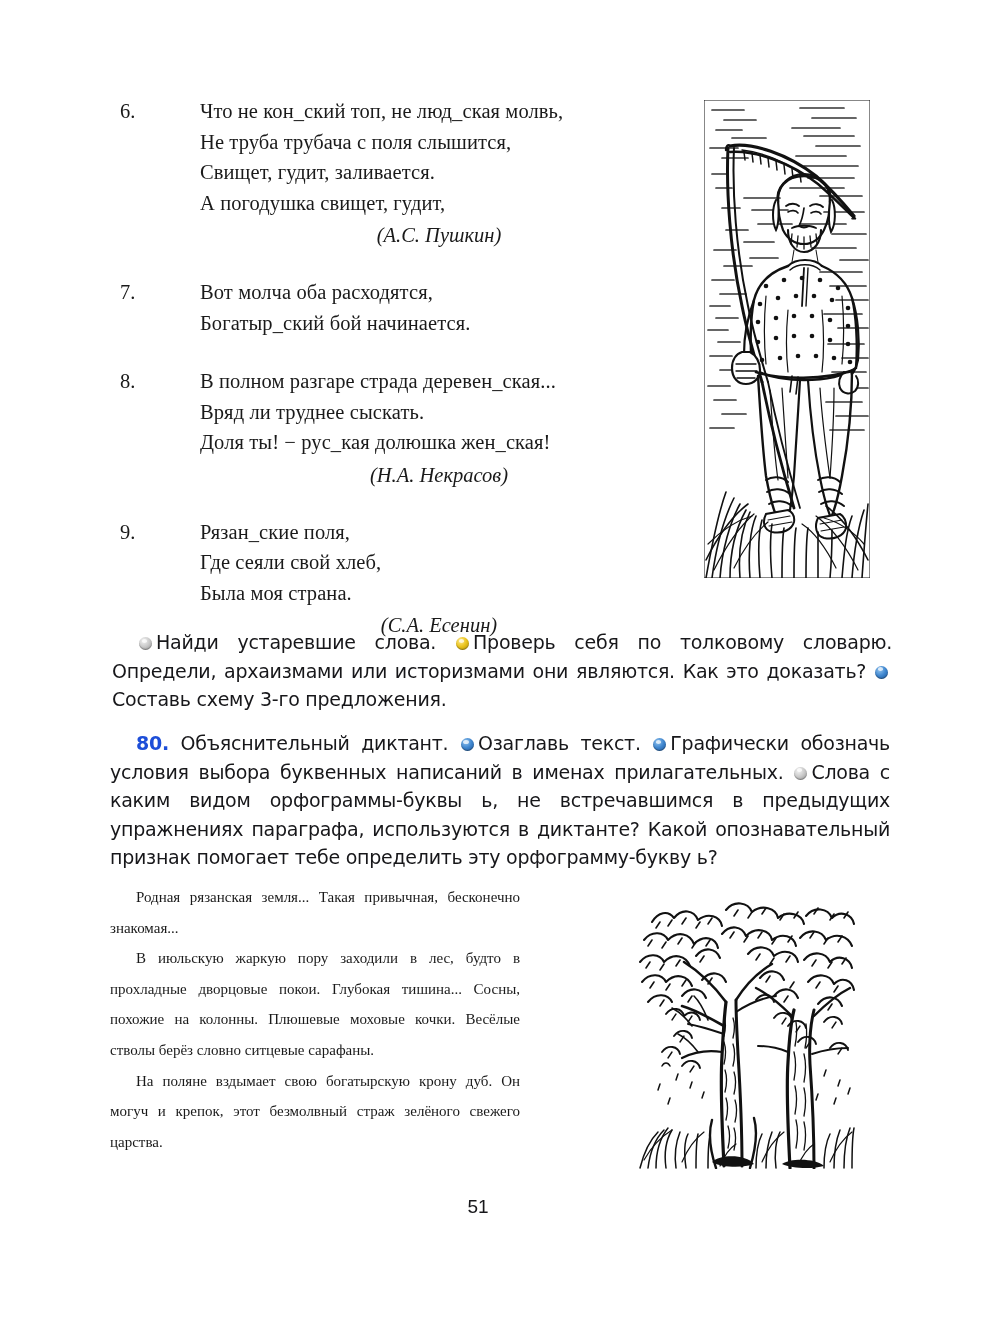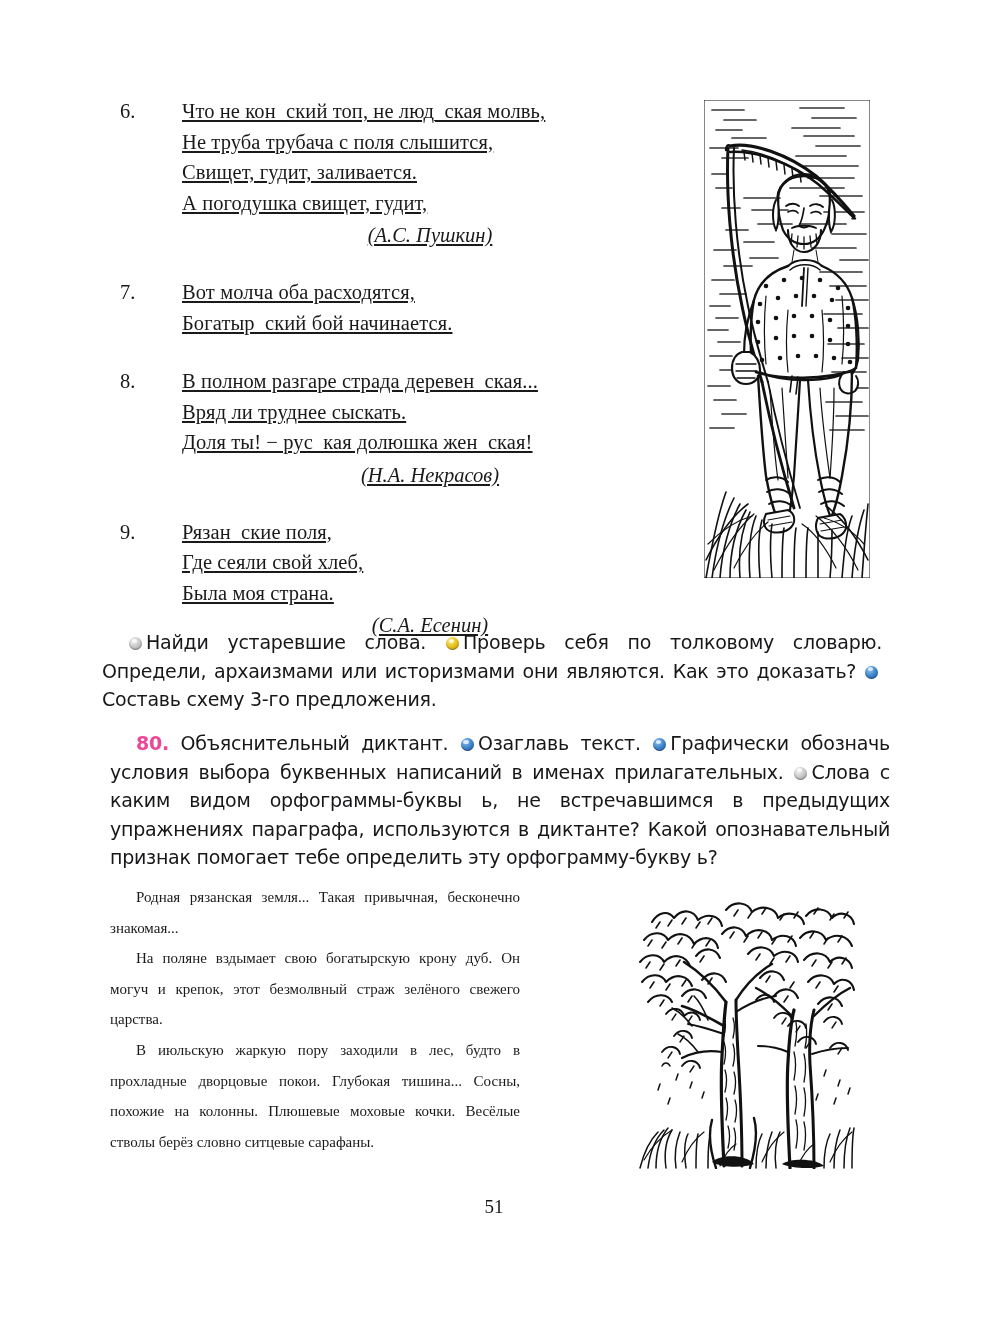--- a/index.html
+++ b/index.html
@@ -31,22 +31,21 @@
   .poem-num {
     position: absolute;
     left: 0;
     top: 0;
     width: 42px;
     font-size: 20.5px;
     line-height: 30.5px;
     font-family: "Liberation Serif", "DejaVu Serif", serif;
   }
   .poem-body {
-    margin-left: 62px;
-    text-decoration: underline;
+    margin-left: 80px;
   }
   .poem-line {
     font-size: 20.5px;
     line-height: 30.5px;
     white-space: pre;
     letter-spacing: .1px;
   }
   .poem-author {
     text-align: center;
     font-style: italic;
@@ -78,34 +77,34 @@
     position: absolute;
     font-family: "DejaVu Sans", "Liberation Sans", sans-serif;
     font-size: 19px;
     line-height: 28.5px;
     color: #17171a;
     text-align: justify;
     text-justify: inter-word;
     letter-spacing: -0.25px;
   }
   .task-a {
-    left: 102px;
+    left: 112px;
     top: 628px;
     width: 780px;
     text-indent: 26px;
   }
   .task-b {
     left: 110px;
     top: 729px;
     width: 780px;
     text-indent: 26px;
   }
 
   .ex-num {
-    color: #ec4899;
+    color: #1d4ed8;
     font-weight: bold;
   }
 
   
   .bul {
     display: inline-block;
     width: 13px;
     height: 13px;
     border-radius: 50%;
     vertical-align: -1px;
@@ -147,25 +146,25 @@
     text-justify: inter-word;
   }
   .dictation p {
     margin: 0;
     text-indent: 26px;
   }
 
   
   .folio {
     position: absolute;
-    left: 16px;
+    left: 0;
     top: 1196px;
     width: 956px;
     text-align: center;
-    font-family: Liberation Serif, serif;
+    font-family: Liberation Sans, sans-serif;
     font-size: 19px;
     color: #17171a;
   }
 </style>
 </head>
 <body>
 
 <div class="page">
 
   <div class="poems">
@@ -465,22 +464,22 @@
   <div class="task task-b">
     <span class="ex-num">80.</span>
     <span>Объяснительный диктант.</span>
     <span class="bul bul-blue"></span><span>Озаглавь текст.</span>
     <span class="bul bul-blue"></span><span>Графически обозначь условия выбора буквенных написаний в именах прилагательных.</span>
     <span class="bul bul-gray"></span><span>Слова с каким видом орфограммы-буквы ь, не встречавшимся в предыдущих упражнениях параграфа, используются в диктанте? Какой опознавательный признак помогает тебе определить эту орфограмму-букву ь?</span>
   </div>
 
   <div class="dictation">
     <p>Родная рязанская земля... Такая привычная, бесконечно знакомая...</p>
+    <p>В июльскую жаркую пору заходили в лес, будто в прохладные дворцовые покои. Глубокая тишина... Сосны, похожие на колонны. Плюшевые моховые кочки. Весёлые стволы берёз словно ситцевые сарафаны.</p>
     <p>На поляне вздымает свою богатырскую крону дуб. Он могуч и крепок, этот безмолвный страж зелёного свежего царства.</p>
-    <p>В июльскую жаркую пору заходили в лес, будто в прохладные дворцовые покои. Глубокая тишина... Сосны, похожие на колонны. Плюшевые моховые кочки. Весёлые стволы берёз словно ситцевые сарафаны.</p>
   </div>
 
   <div class="fig-oak">
     <svg viewBox="0 0 218 293" xmlns="http://www.w3.org/2000/svg">
       <defs>
         <clipPath id="ocl">
             <rect x="0" y="0" width="218" height="293"></rect>
           </clipPath>
       </defs>
       <g clip-path="url(#ocl)">

